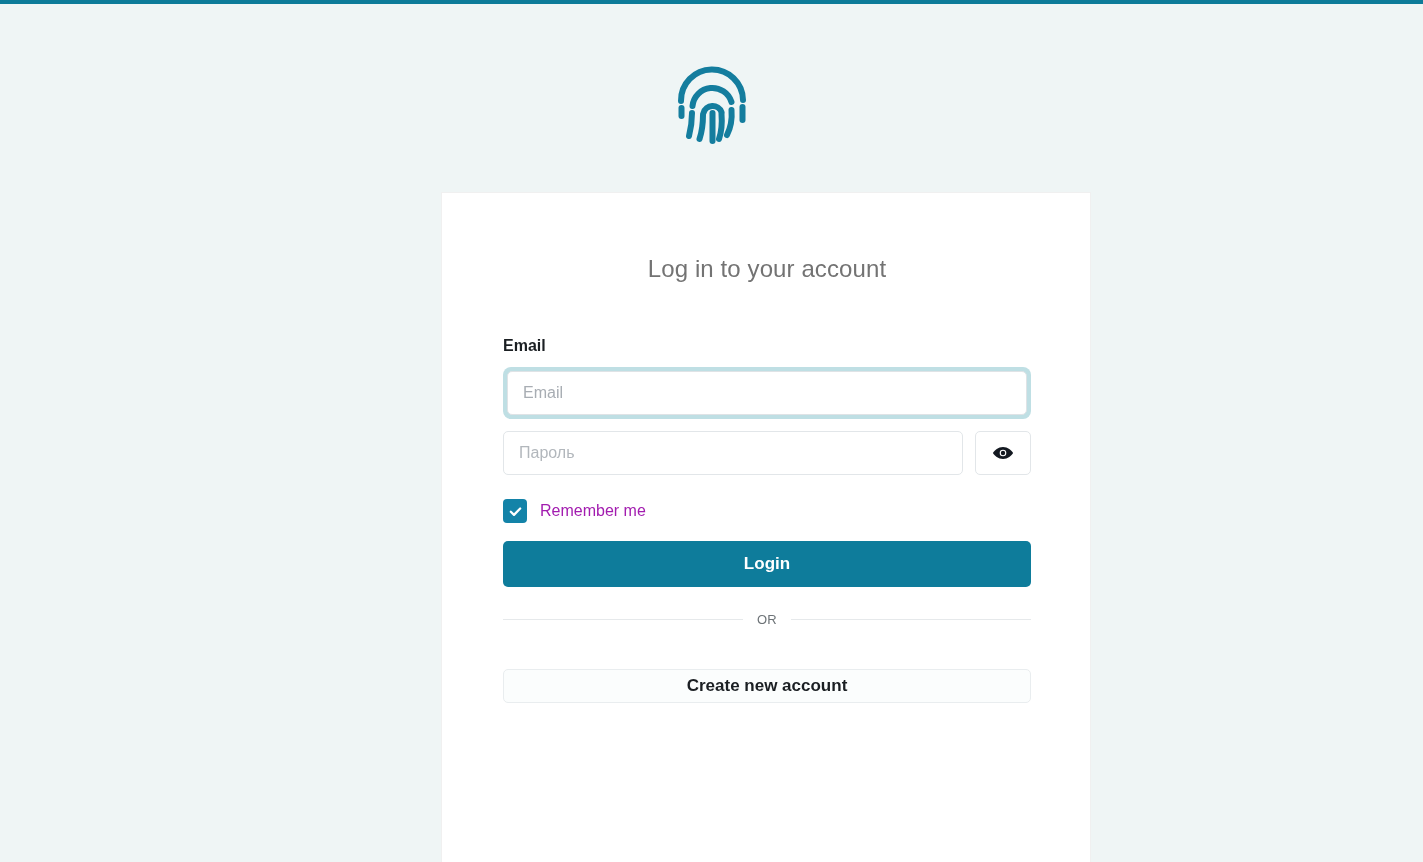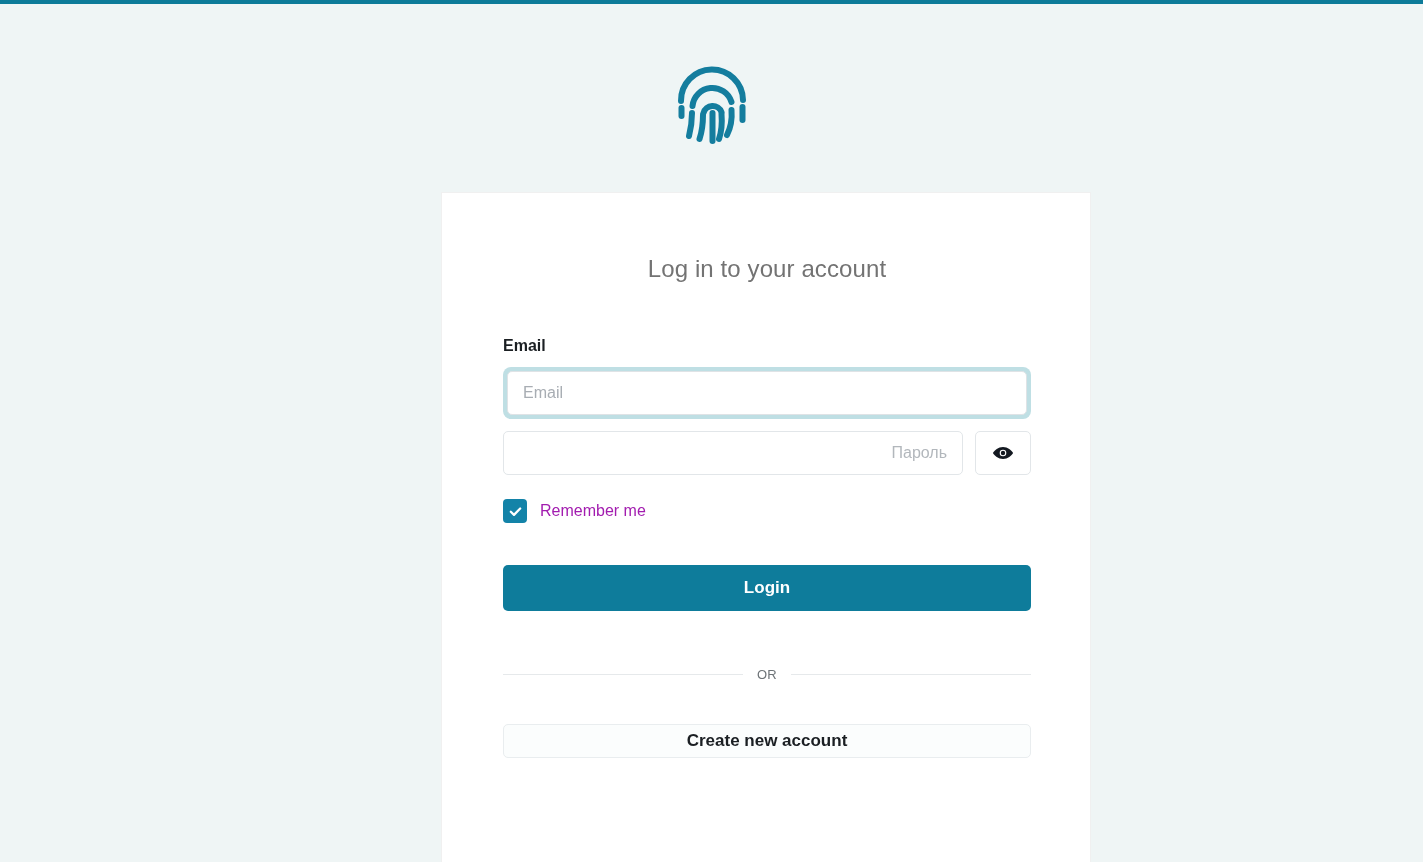--- a/index.html
+++ b/index.html
@@ -120,21 +120,20 @@
     flex: 1 1 auto;
     height: 44px;
     border: 1px solid #e2e6e9;
     border-radius: 5px;
     background: #ffffff;
     padding: 0 15px;
     font-family: "Liberation Sans", sans-serif;
     font-size: 16px;
     color: #a16207;
     outline: none;
-    text-align: right;
   }
   #password-input::placeholder { color: #b2b7bc; opacity: 1; }
 
   #toggle-password-button {
     width: 56px;
     height: 44px;
     border: 1px solid #e2e6e9;
     border-radius: 5px;
     background: #ffffff;
     display: flex;
@@ -165,36 +164,36 @@
   }
 
   #remember-label {
     font-size: 16px;
     color: #a21caf;
     cursor: pointer;
   }
 
   
   #login-button {
-    margin-top: 42px;
+    margin-top: 18px;
     width: 100%;
     height: 46px;
     border: none;
     border-radius: 5px;
     background: #0e7c9b;
     color: #ffffff;
     font-family: "Liberation Sans", sans-serif;
     font-size: 17px;
     font-weight: 700;
     cursor: pointer;
   }
 
   
   #or-divider {
-    margin-top: 56px;
+    margin-top: 25px;
     display: flex;
     align-items: center;
     gap: 14px;
   }
   .divider-line {
     height: 1px;
     background: #e6e9eb;
     flex: 1 1 auto;
   }
   #or-text {

